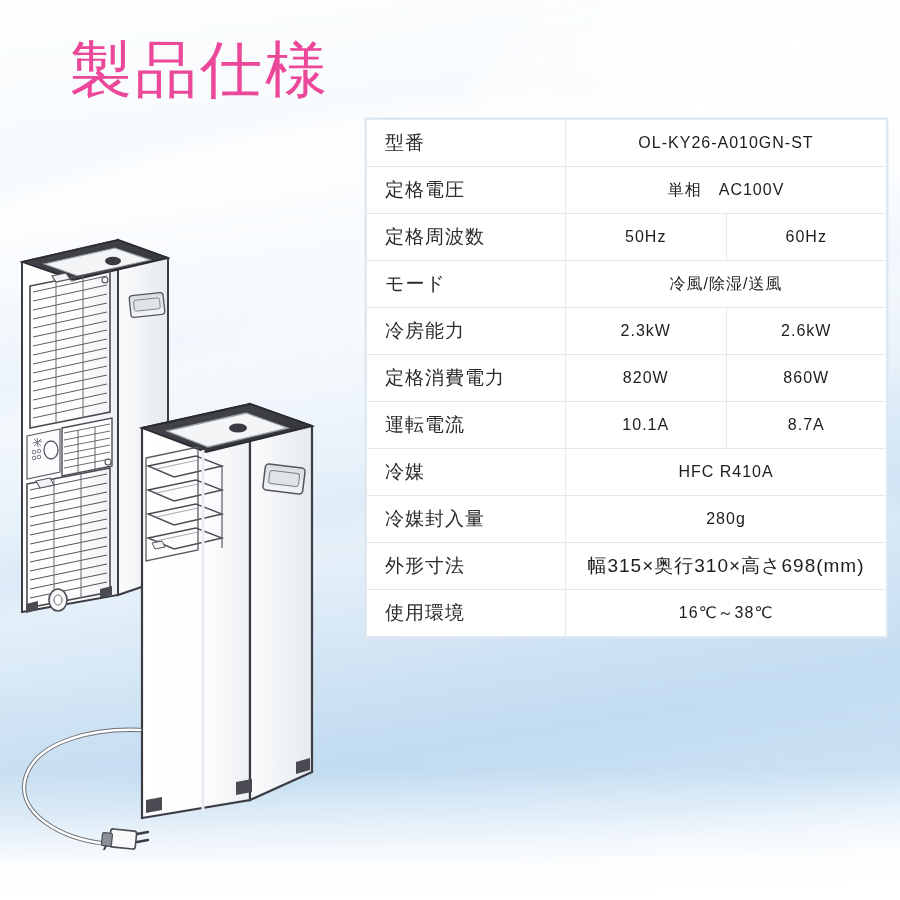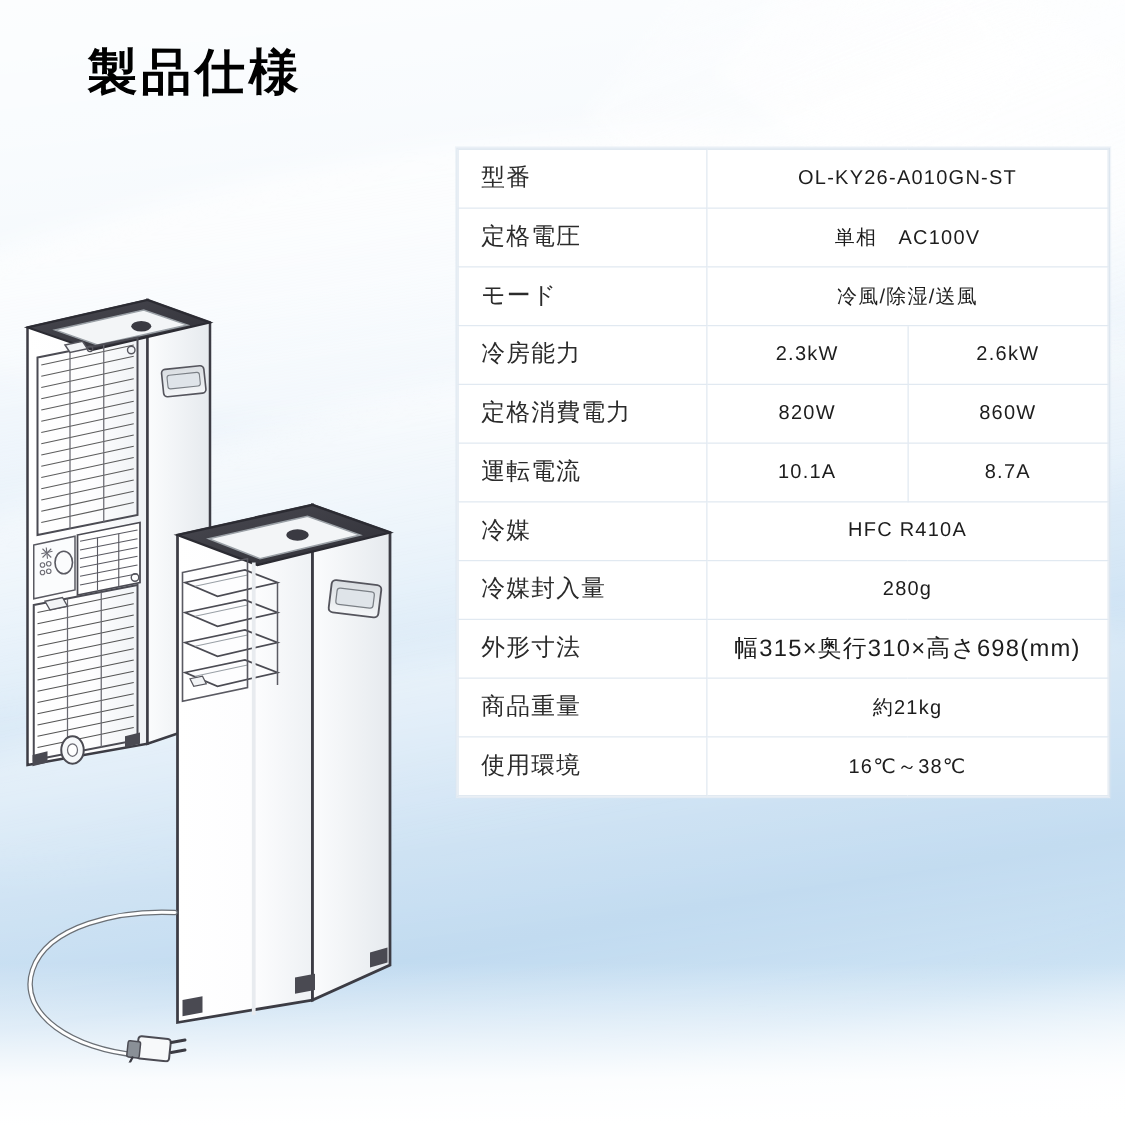--- a/index.html
+++ b/index.html
@@ -84,23 +84,23 @@
     position: absolute;
     left: 0; bottom: 0; width: 900px; height: 130px;
     background: linear-gradient(180deg, rgba(255,255,255,0) 0%, rgba(255,255,255,0.92) 72%, #ffffff 100%);
   }
 
   
   .page-title {
     position: absolute;
     left: 70px;
     top: 36px;
-    font-size: 40px;
-    font-weight: 700;
-    color: #000000;
+    font-size: 62px;
+    font-weight: 400;
+    color: #ec4899;
     letter-spacing: 3px;
     line-height: 1.1;
     white-space: nowrap;
   }
 
   
   .illus {
     position: absolute;
     left: 0px;
     top: 200px;
@@ -370,20 +370,25 @@
       <tbody id="spec-body">
           <tr>
             <td class="lbl"><span>型番</span></td>
             <td class="val" colspan="2">OL-KY26-A010GN-ST</td>
           </tr>
           <tr>
             <td class="lbl"><span>定格電圧</span></td>
             <td class="val" colspan="2">単相　AC100V</td>
           </tr>
           <tr>
+            <td class="lbl"><span>定格周波数</span></td>
+            <td class="val">50Hz</td>
+            <td class="val">60Hz</td>
+          </tr>
+          <tr>
             <td class="lbl"><span>モード</span></td>
             <td class="val" colspan="2">冷風/除湿/送風</td>
           </tr>
           <tr>
             <td class="lbl"><span>冷房能力</span></td>
             <td class="val">2.3kW</td>
             <td class="val">2.6kW</td>
           </tr>
           <tr>
             <td class="lbl"><span>定格消費電力</span></td>
@@ -401,24 +406,20 @@
           </tr>
           <tr>
             <td class="lbl"><span>冷媒封入量</span></td>
             <td class="val" colspan="2">280g</td>
           </tr>
           <tr>
             <td class="lbl"><span>外形寸法</span></td>
             <td class="val small" colspan="2">幅315×奥行310×高さ698(mm)</td>
           </tr>
           <tr>
-            <td class="lbl"><span>商品重量</span></td>
-            <td class="val" colspan="2">約21kg</td>
-          </tr>
-          <tr>
             <td class="lbl"><span>使用環境</span></td>
             <td class="val" colspan="2">16℃～38℃</td>
           </tr>
         </tbody>
     </table>
   </div>
 
 </div>
 
 </body></html>

